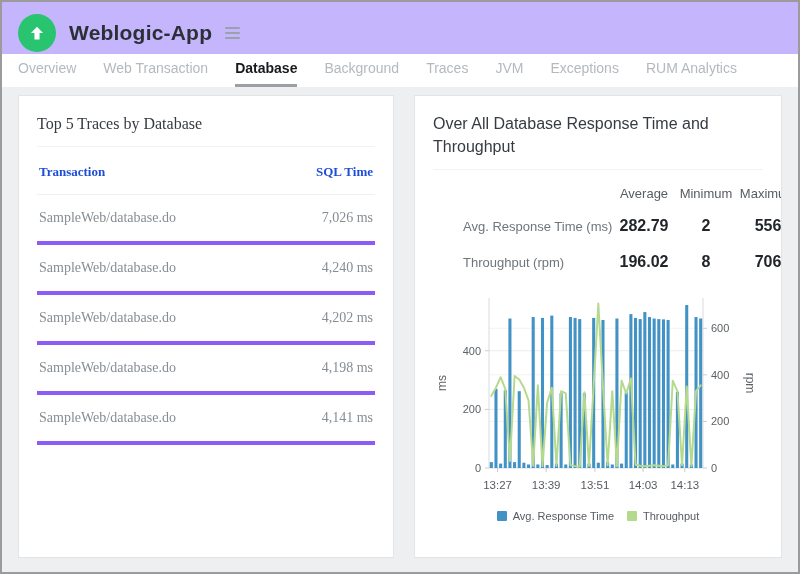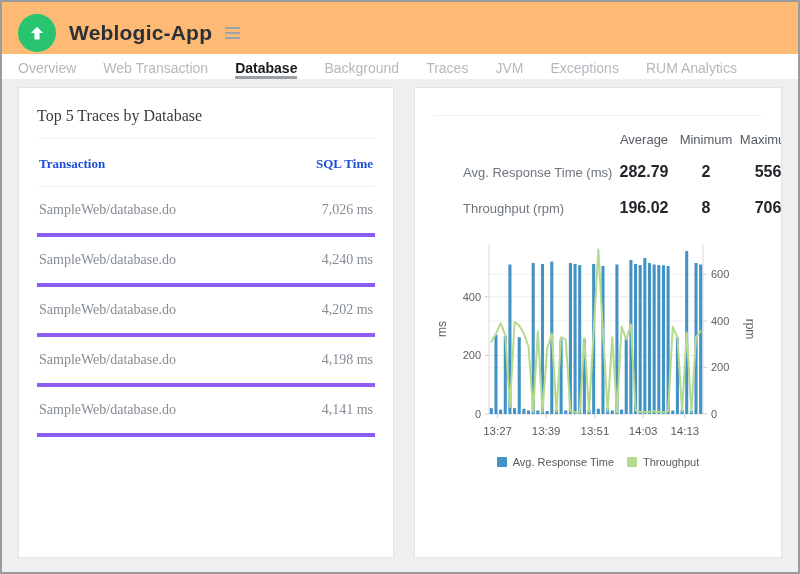--- a/index.html
+++ b/index.html
@@ -1,30 +1,30 @@
 <!DOCTYPE html>
 <html><head>
 <meta charset="utf-8">
 <style>
   * { box-sizing: border-box; margin: 0; padding: 0; }
   body { margin: 0; background: #fff; font-family: "Liberation Sans", sans-serif; }
   .frame { width: 800px; height: 574px; border: 2px solid #9b9b9b; background: #fff;
            display: flex; flex-direction: column; overflow: hidden; }
 
   
-  .app-header { display: flex; align-items: center; padding: 12px 16px 2px 16px; background: #fdba74; }
+  .app-header { display: flex; align-items: center; padding: 12px 16px 2px 16px; background: #c4b5fd; }
   .logo { width: 38px; height: 38px; border-radius: 50%; background: #29c46f; flex: 0 0 auto;
           display: flex; align-items: center; justify-content: center; }
   .app-title { font-size: 21px; font-weight: bold; color: #2b3036; margin-left: 13px; letter-spacing: .2px; }
   .burger { margin-left: 10px; display: flex; flex-direction: column; gap: 3px; cursor: pointer; padding: 3px; }
   .burger i { display: block; width: 15px; height: 2px; background: #9aa1a8; border-radius: 1px; }
 
   
   .tabs { display: flex; gap: 27px; padding: 6px 16px 0 16px; background: #fff; }
-  .tab { font-size: 14px; color: #b4b9be; border-bottom: 3px solid transparent; cursor: pointer; white-space: nowrap; }
+  .tab { font-size: 14px; color: #b4b9be; padding-bottom: 8px; border-bottom: 3px solid transparent; cursor: pointer; white-space: nowrap; }
   .tab.active { color: #17191c; font-weight: bold; border-bottom-color: #9aa0a6; }
 
   
   .content { flex: 1; min-height: 0; background: #edeff1; display: flex; gap: 20px; padding: 8px 16px 14px 16px; }
   .card { background: #fff; border: 1px solid #e2e5e8; padding: 16px 18px; overflow: hidden; }
   .card-left { width: 376px; flex: 0 0 auto; font-family: Liberation Serif, serif; }
   .card-right { flex: 1; }
   .card h2 { font-size: 16px; font-weight: 400; color: #363b41; line-height: 1.45; }
   .divider { border-bottom: 1px solid #f0f2f4; margin-top: 11px; }
 
@@ -112,20 +112,21 @@
             </tr>
             <tr>
               <td class="txn">SampleWeb/database.do</td>
               <td class="time">4,141 ms</td>
             </tr>
           </tbody>
       </table>
     </section>
 
     <section class="card card-right">
+      <h2>Over All Database Response Time and Throughput</h2>
       <div class="divider"></div>
       <div class="stats" id="stats">
           <div class="stats-row stats-head">
             <div class="cell"></div>
             <div class="cell">Average</div>
             <div class="cell">Minimum</div>
             <div class="cell">Maximum</div>
           </div>
           <div class="stats-row">
             <div class="stats-label">Avg. Response Time (ms)</div>

